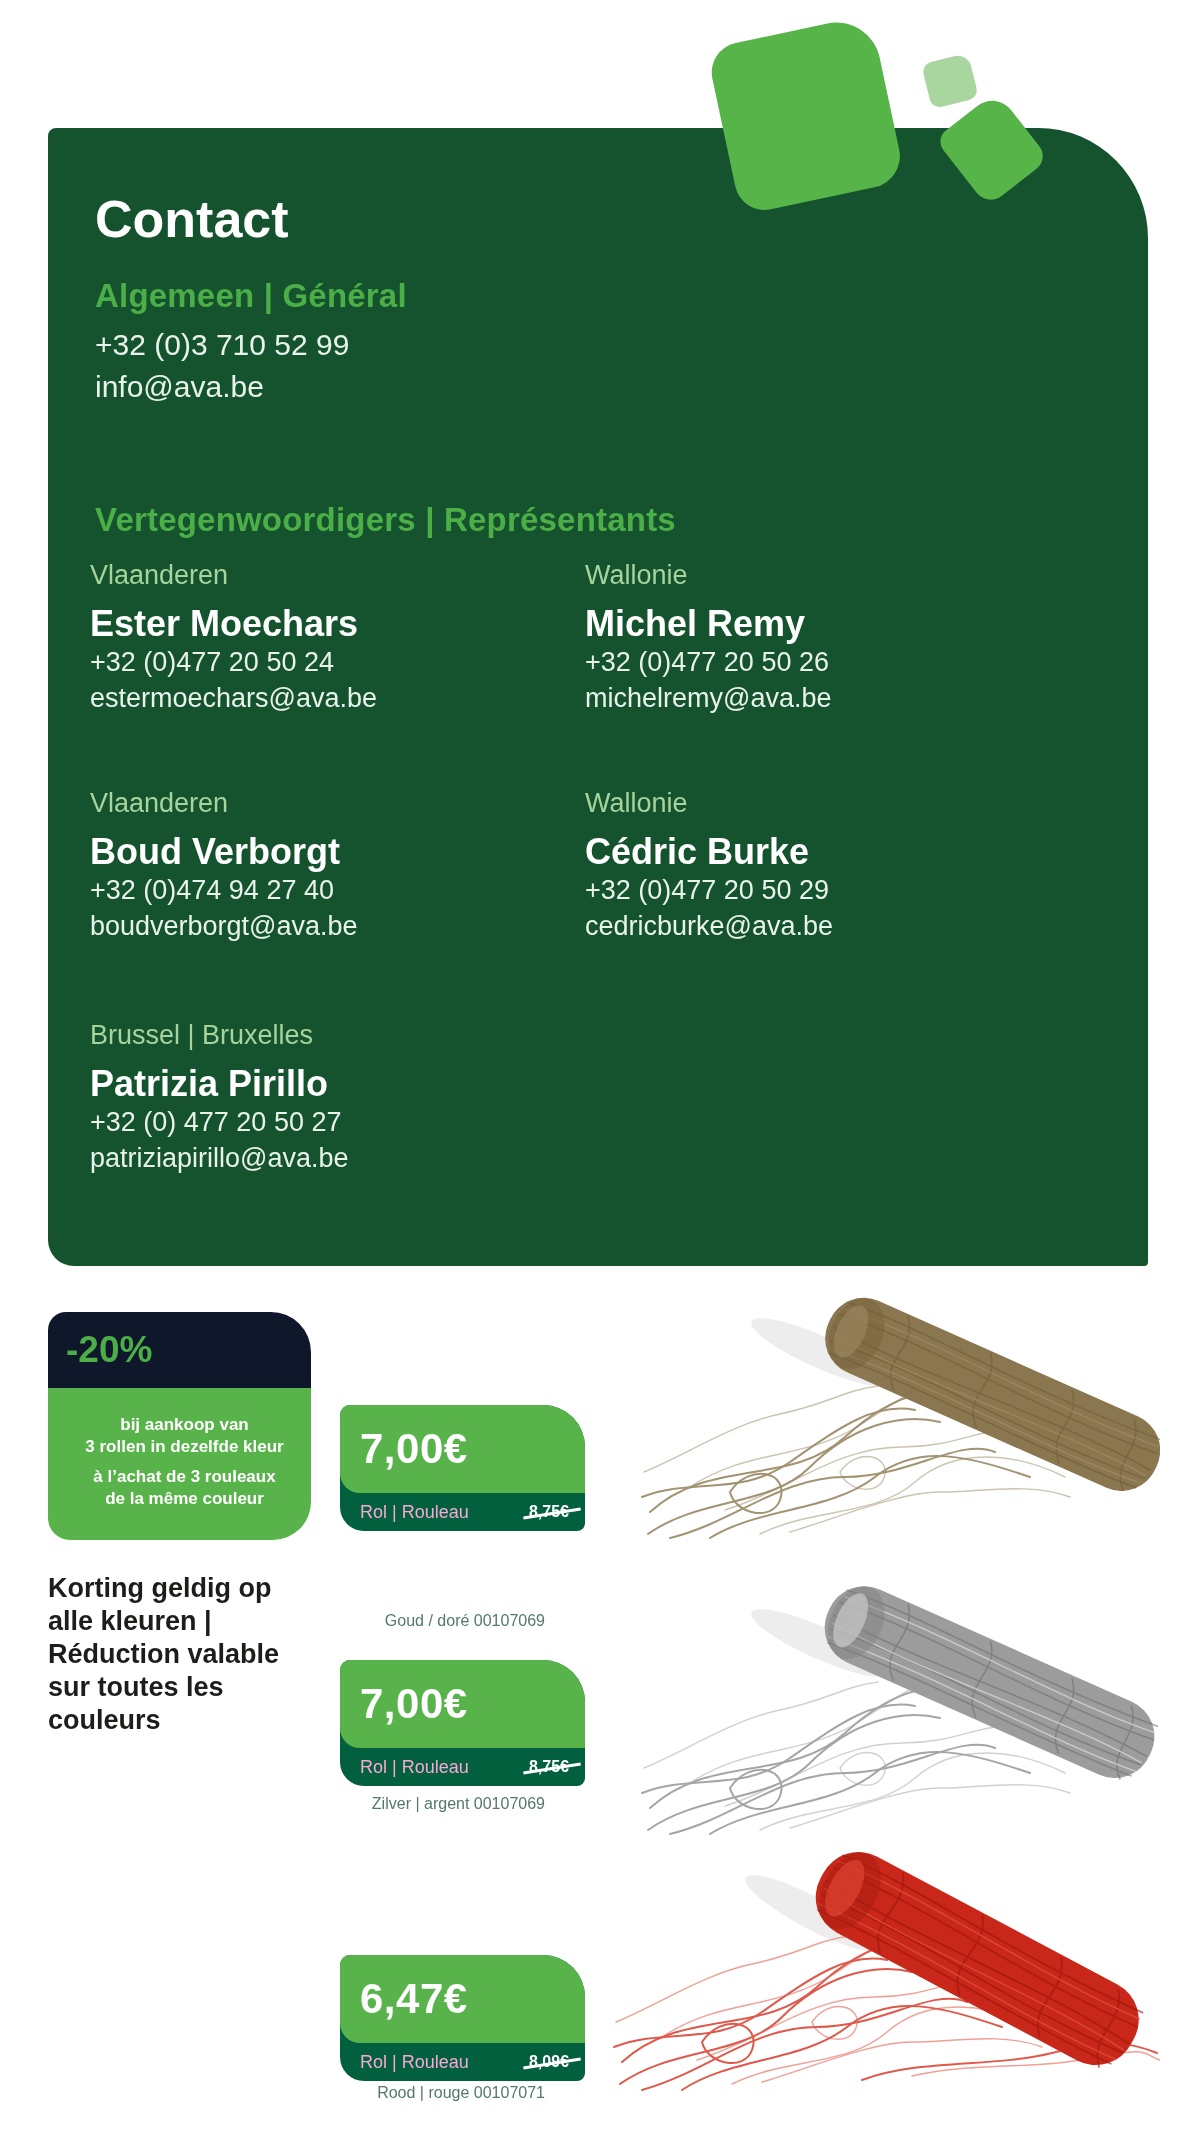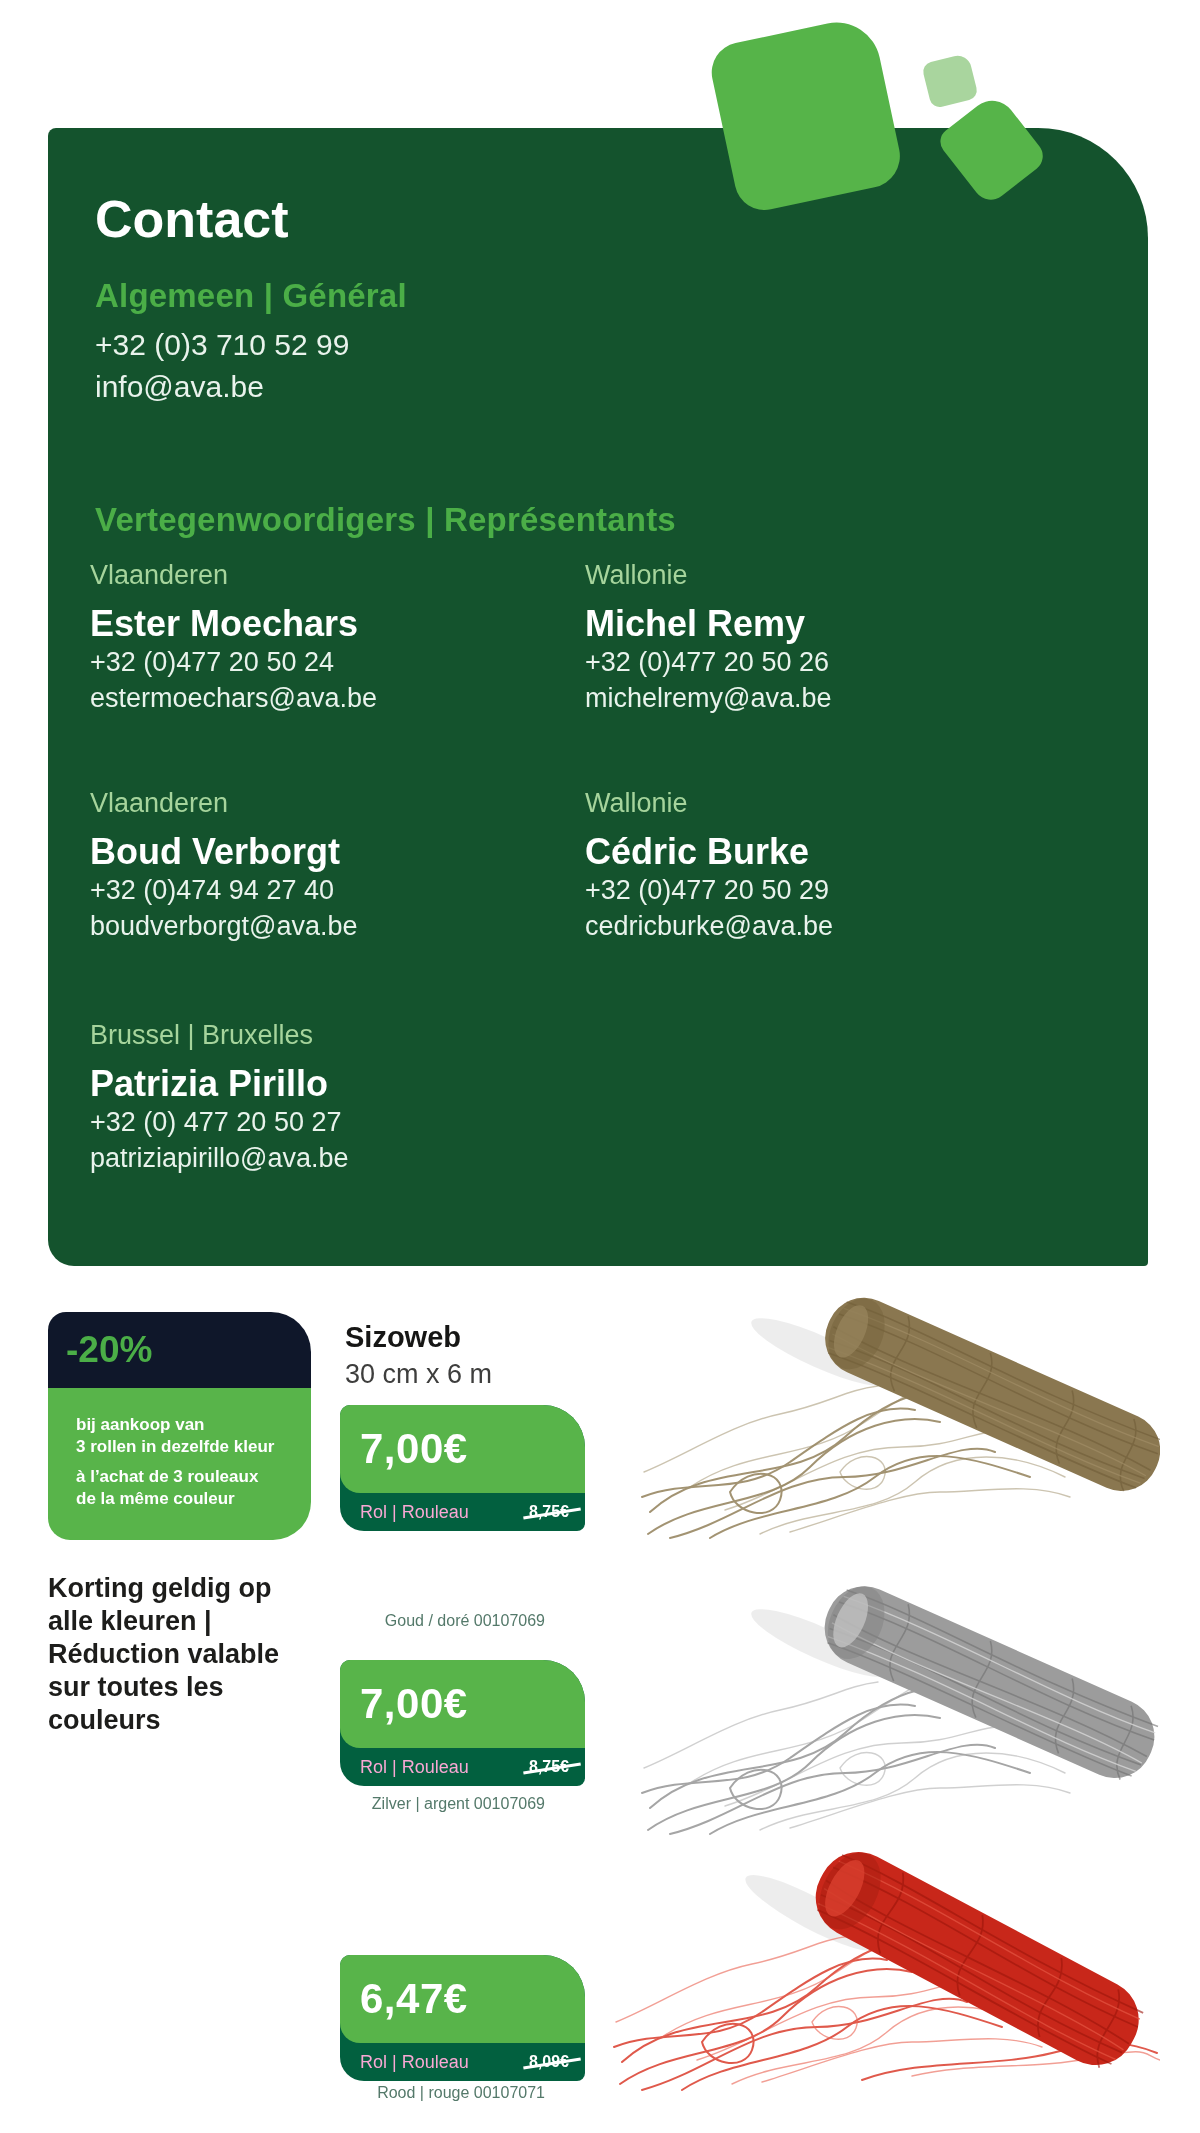--- a/index.html
+++ b/index.html
@@ -32,21 +32,21 @@
   .rep .region{font-size:27px;color:#a6d49c;margin-bottom:14px;line-height:34px;}
   .rep .name{font-size:36px;font-weight:700;color:#ffffff;line-height:36px;margin-bottom:2px;}
   .rep .phone,.rep .email{font-size:27px;color:#e9f3ec;line-height:36px;}
   
   .discount-badge{position:absolute;left:48px;top:1312px;width:263px;z-index:2;}
   .discount-top{height:76px;background:#0f172a;border-radius:18px 40px 0 0;
     display:flex;align-items:center;padding-left:18px;box-sizing:border-box;}
   .discount-top .pct{font-size:37px;font-weight:700;color:#4bae47;}
   .discount-body{background:#58b44a;border-radius:0 0 38px 22px;
     padding:26px 18px 30px 28px;box-sizing:border-box;}
-  .discount-body .cl{font-size:17px;font-weight:700;color:#ffffff;line-height:22px;}
+  .discount-body .cl{font-size:17px;font-weight:700;color:#ffffff;line-height:22px;text-align:center;}
   .discount-body .gap{height:8px;}
   
   .prod-title{position:absolute;left:345px;top:1320px;}
   .prod-name{font-size:29px;font-weight:700;color:#161615;line-height:34px;}
   .prod-size{font-size:27px;color:#3e3e3d;line-height:34px;margin-top:3px;}
   
   .note{position:absolute;left:48px;top:1572px;width:300px;
     font-size:27px;font-weight:700;color:#1d1d1b;line-height:33px;}
   
   .price-badge{position:absolute;left:340px;width:245px;height:126px;
@@ -125,24 +125,20 @@
     </div>
     <div class="discount-body">
       <div class="cl">bij aankoop van</div>
       <div class="cl">3 rollen in dezelfde kleur</div>
       <div class="gap"></div>
       <div class="cl">à l’achat de 3 rouleaux</div>
       <div class="cl">de la même couleur</div>
     </div>
   </div>
 
-  <div class="prod-title">
-    <div class="prod-name">Sizoweb</div>
-    <div class="prod-size">30 cm x 6 m</div>
-  </div>
 
   <div class="note">
     <div>Korting geldig op</div>
     <div>alle kleuren |</div>
     <div>Réduction valable</div>
     <div>sur toutes les</div>
     <div>couleurs</div>
   </div>
 
   <div class="price-badge badge-1">

